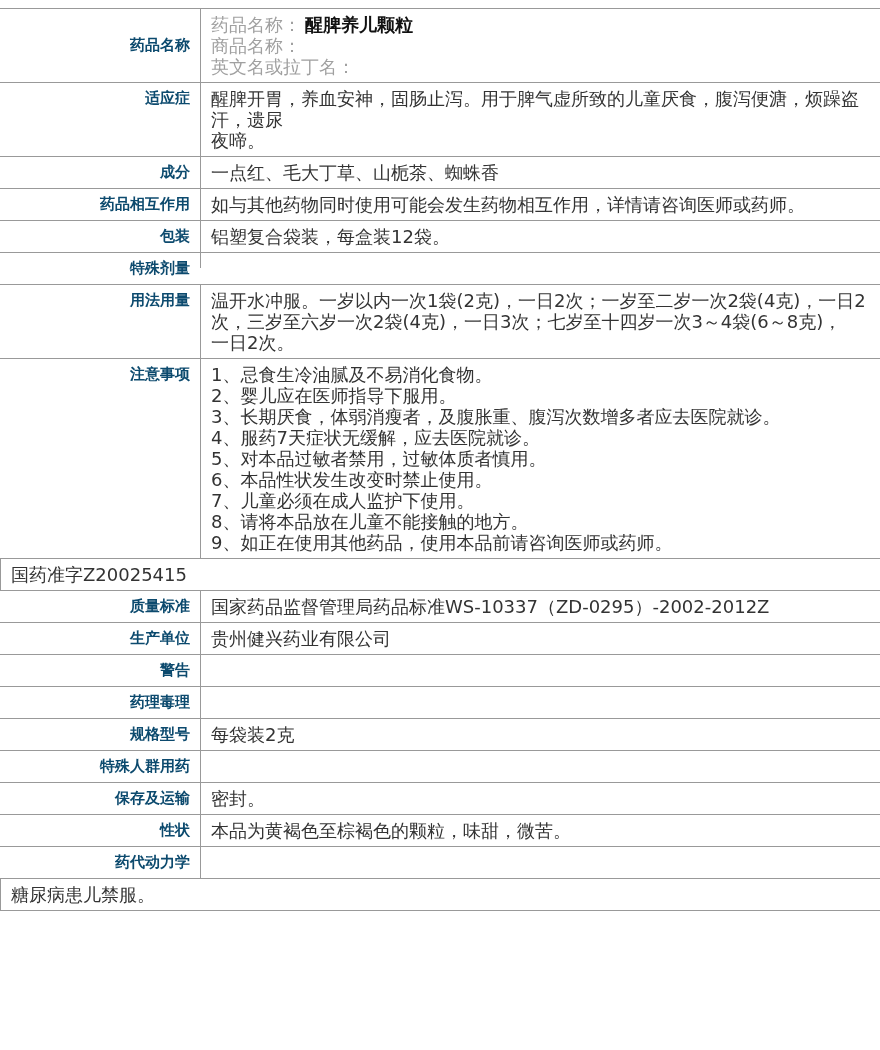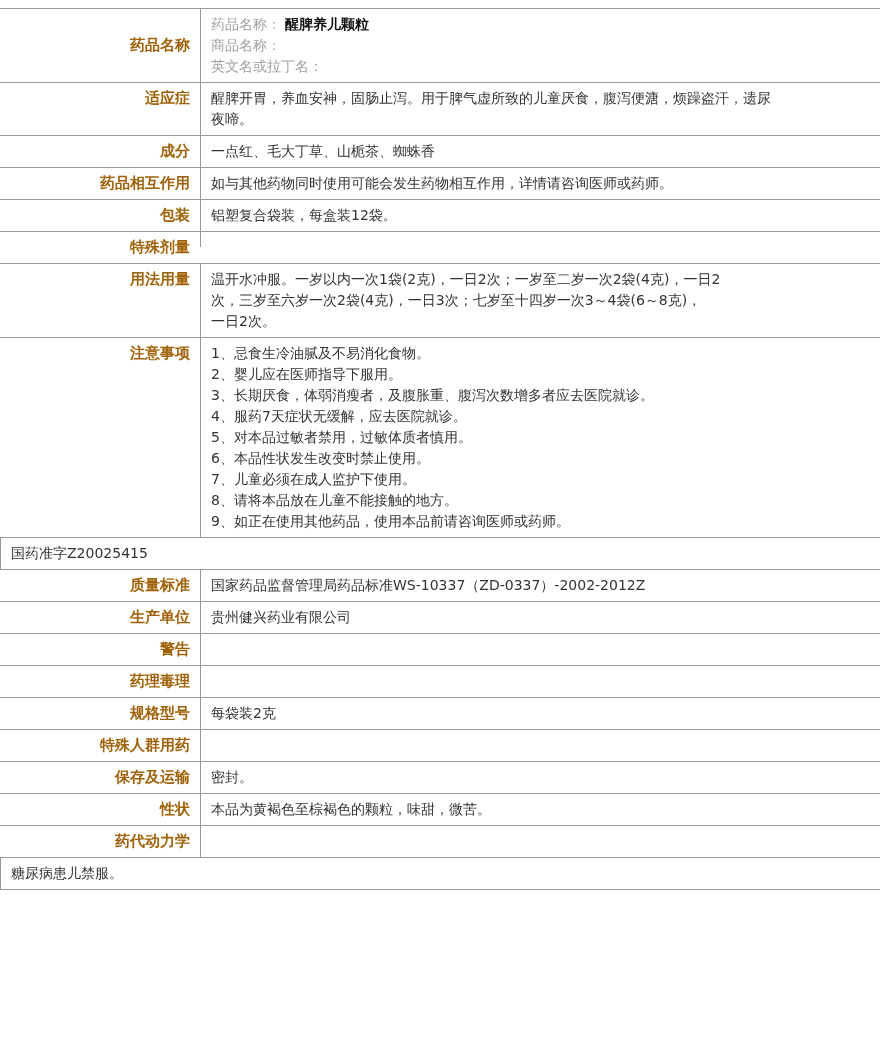--- a/index.html
+++ b/index.html
@@ -24,28 +24,28 @@
     box-sizing: border-box;
   }
   .label-cell {
     flex: 0 0 200px;
     width: 200px;
     box-sizing: border-box;
     text-align: right;
     padding: 5px 10px 5px 0;
     font-size: 15px;
     font-weight: bold;
-    color: #a16207;
+    color: #0c4a6e;
     line-height: 21px;
   }
   .value-cell {
     flex: 1 1 auto;
     border-left: 1px solid #999999;
     padding: 5px 10px 5px 10px;
-    font-size: 14px;
+    font-size: 18px;
     color: #333333;
     line-height: 21px;
     white-space: pre-line;
     box-sizing: border-box;
   }
   
   .row.center-label .label-cell { align-self: center; }
   .name-fields { white-space: normal; }
   .name-field { line-height: 21px; }
   .field-label { color: #a0a0a0; }
@@ -132,21 +132,21 @@
 8、请将本品放在儿童不能接触的地方。
 9、如正在使用其他药品，使用本品前请咨询医师或药师。</div>
   </div>
 
   <div class="row">
     <div class="value-cell">国药准字Z20025415</div>
   </div>
 
   <div class="row">
     <div class="label-cell">质量标准</div>
-    <div class="value-cell">国家药品监督管理局药品标准WS-10337（ZD-0337）-2002-2012Z</div>
+    <div class="value-cell">国家药品监督管理局药品标准WS-10337（ZD-0295）-2002-2012Z</div>
   </div>
 
   <div class="row">
     <div class="label-cell">生产单位</div>
     <div class="value-cell">贵州健兴药业有限公司</div>
   </div>
 
   <div class="row">
     <div class="label-cell">警告</div>
     <div class="value-cell"></div>

